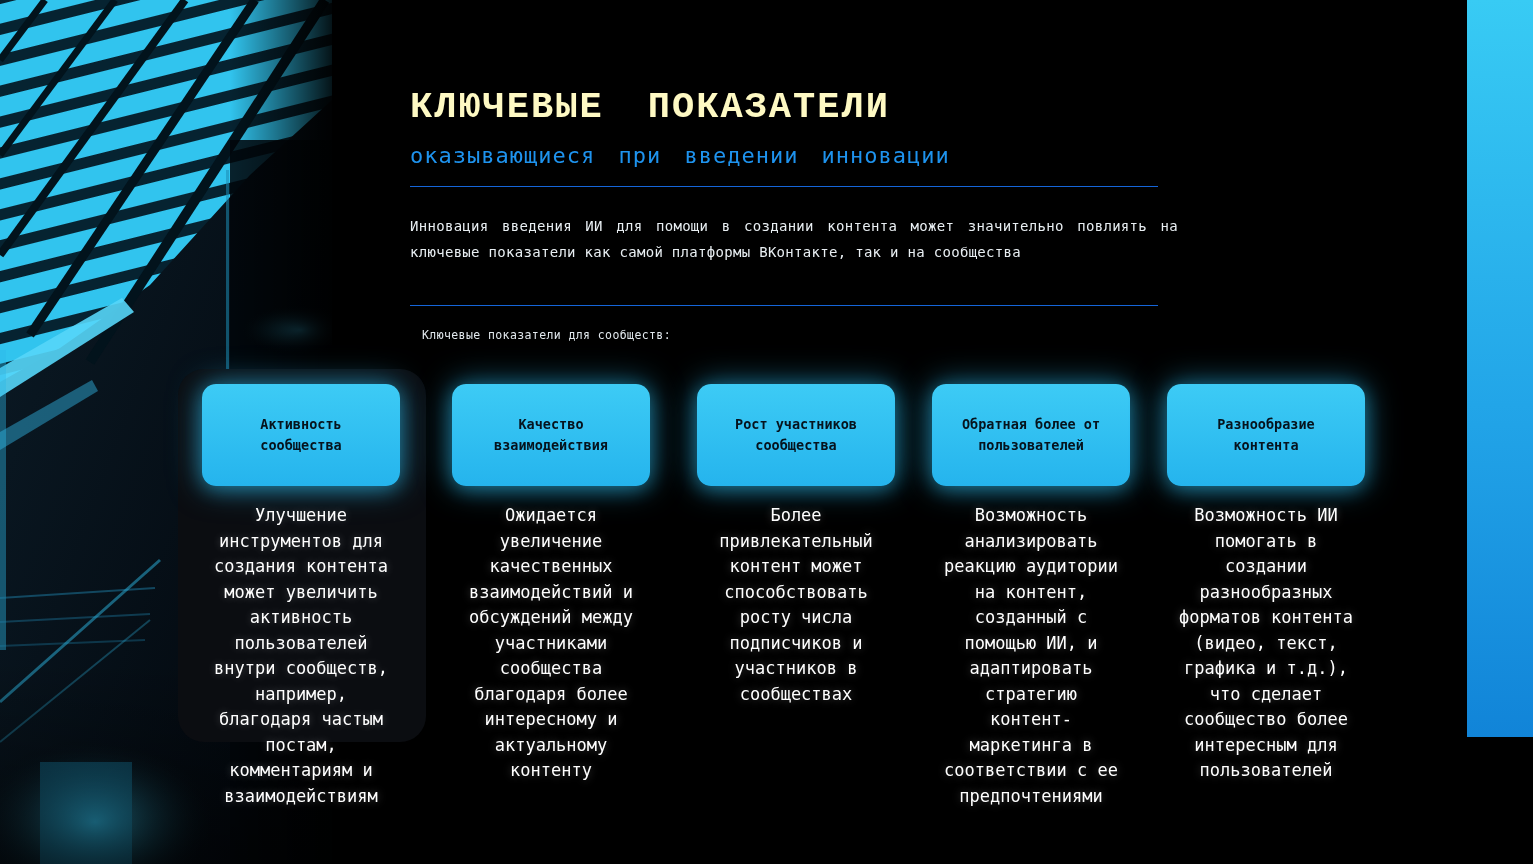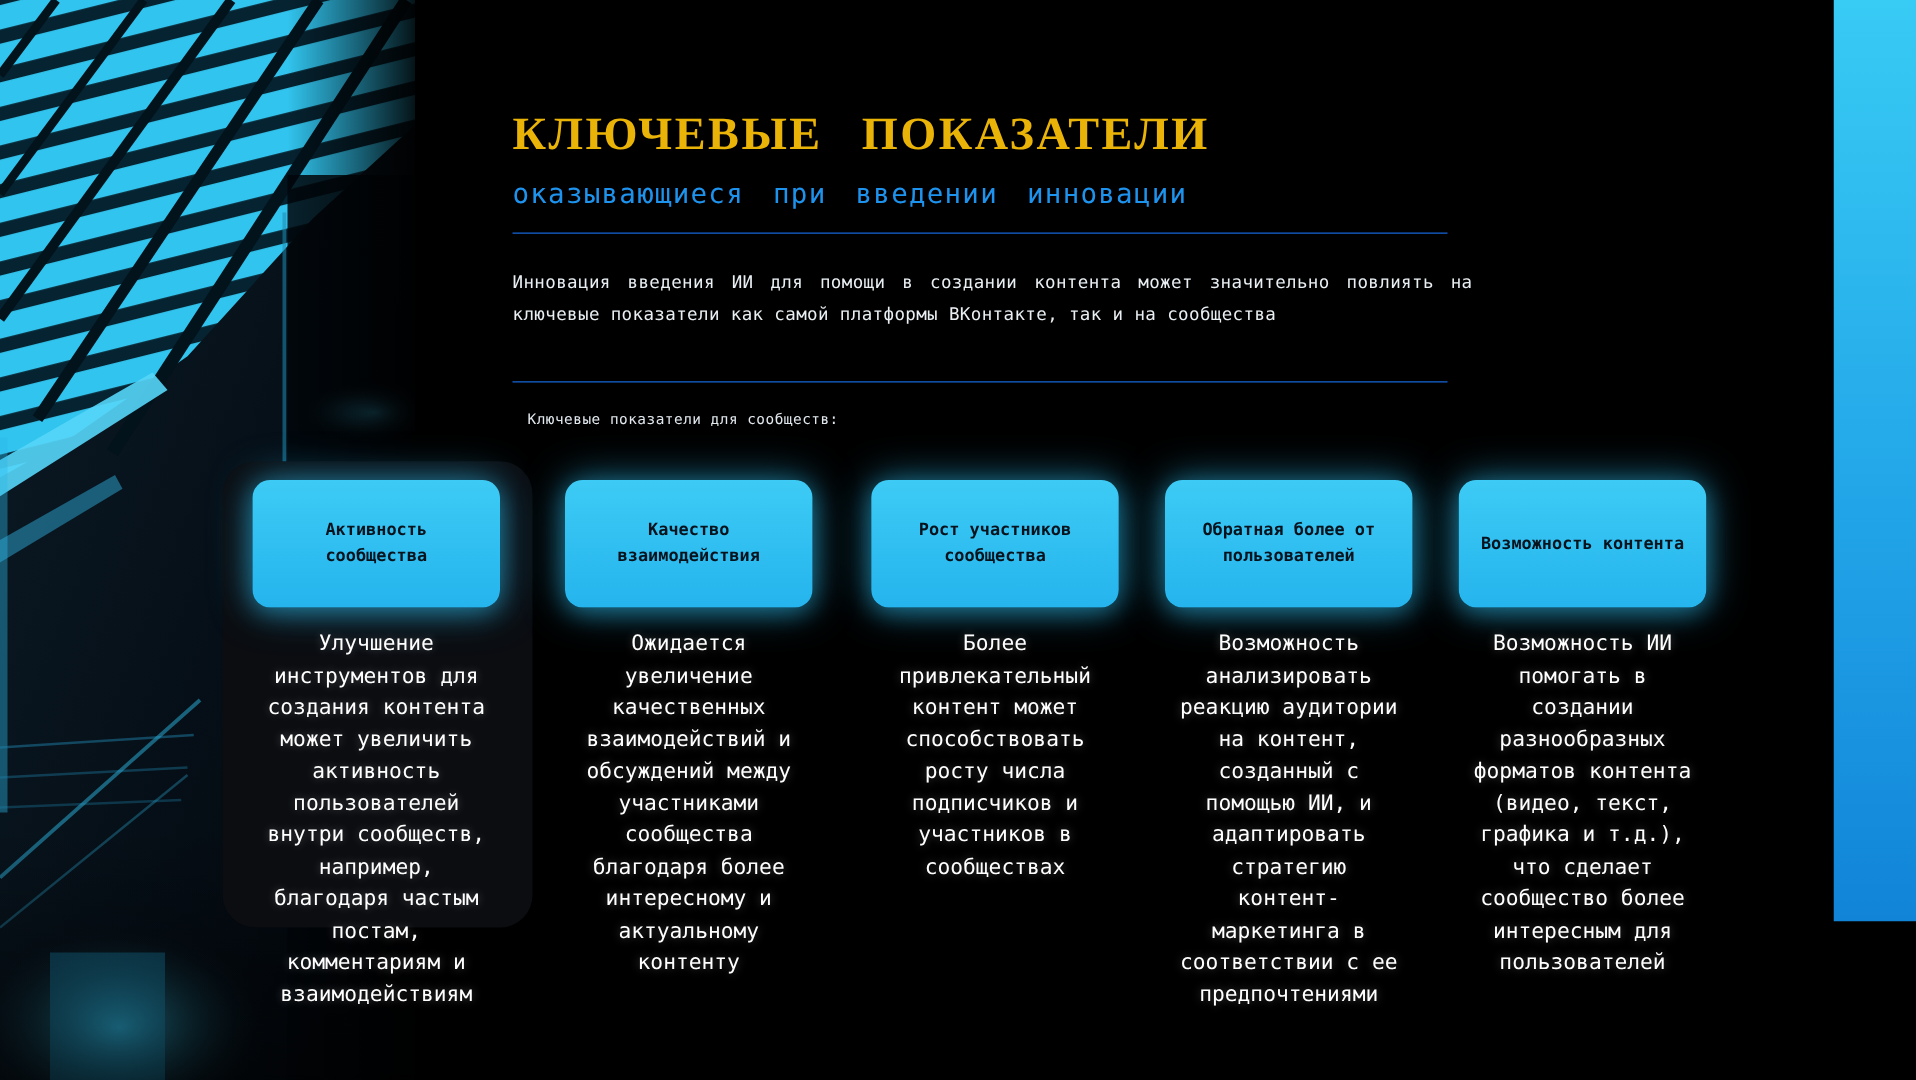--- a/index.html
+++ b/index.html
@@ -14,22 +14,22 @@
   .photo svg { display:block; width:100%; height:100%; }
 
   
   .accent-bar {
     position:absolute; left:1467px; top:0; width:66px; height:737px;
     background:linear-gradient(180deg,#38cbf4 0%, #22a5e8 55%, #1184d8 100%);
   }
 
   .title {
     position:absolute; left:410px; top:86px;
-    font-family:Liberation Serif, serif; font-weight:bold;
-    font-size:37px; color:#eab308; letter-spacing:2px; word-spacing:20px;
+    font-family:Liberation Mono, monospace; font-weight:bold;
+    font-size:37px; color:#fef9c3; letter-spacing:2px; word-spacing:20px;
   }
   .subtitle {
     position:absolute; left:410px; top:143px;
     font-size:22px; color:#1e93ee; letter-spacing:1px; word-spacing:9px;
   }
   .rule {
     position:absolute; left:410px; width:748px; height:0;
     border-top:1px solid #1565d8;
   }
   .rule-top { top:186px; }
@@ -167,18 +167,18 @@
 
   <div class="card-col c4">
     <div class="card-header">
       <div class="card-title">Обратная более от пользователей</div>
     </div>
     <div class="card-desc">Возможность анализировать реакцию аудитории на контент, созданный с помощью ИИ, и адаптировать стратегию контент-маркетинга в соответствии с ее предпочтениями</div>
   </div>
 
   <div class="card-col c5">
     <div class="card-header">
-      <div class="card-title">Возможность контента</div>
+      <div class="card-title">Разнообразие контента</div>
     </div>
     <div class="card-desc">Возможность ИИ помогать в создании разнообразных форматов контента (видео, текст, графика и т.д.), что сделает сообщество более интересным для пользователей</div>
   </div>
 
 </div>
 
 </body></html>

